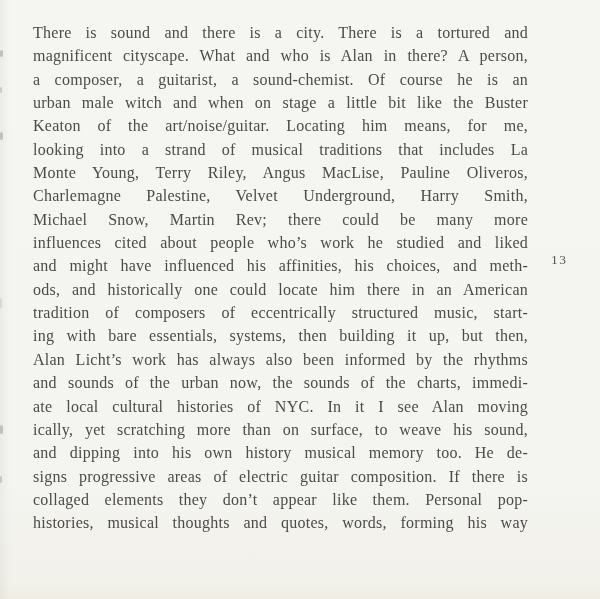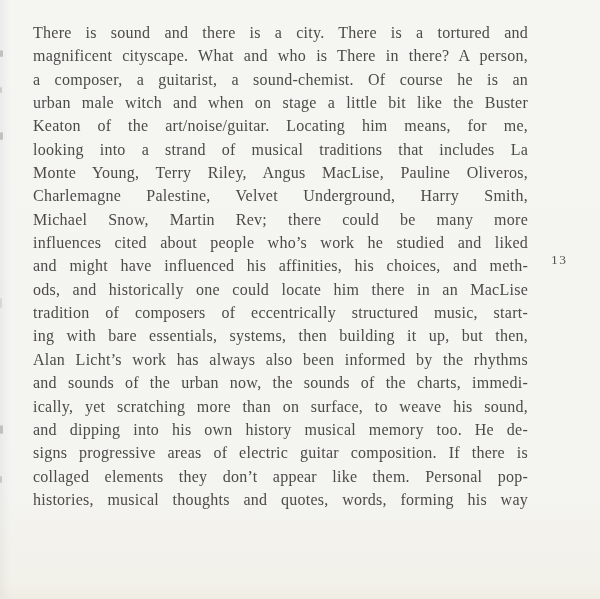--- a/index.html
+++ b/index.html
@@ -68,35 +68,36 @@
   .mark-5 { top: 425px; width: 3px; height: 9px; }
   .mark-6 { top: 476px; width: 2px; height: 7px; opacity: 0.45; }
 </style>
 </head>
 <body>
 
 <div class="page">
 
   <div class="text-block">
     <div class="line">There is sound and there is a city. There is a tortured and</div>
-    <div class="line">magnificent cityscape. What and who is There in there? A person,</div>
+    <div class="line">magnificent cityscape. What and who is Alan in there? A person,</div>
     <div class="line">a composer, a guitarist, a sound-chemist. Of course he is an</div>
     <div class="line">urban male witch and when on stage a little bit like the Buster</div>
     <div class="line">Keaton of the art/noise/guitar. Locating him means, for me,</div>
     <div class="line">looking into a strand of musical traditions that includes La</div>
     <div class="line">Monte Young, Terry Riley, Angus MacLise, Pauline Oliveros,</div>
     <div class="line">Charlemagne Palestine, Velvet Underground, Harry Smith,</div>
     <div class="line">Michael Snow, Martin Rev; there could be many more</div>
     <div class="line">influences cited about people who’s work he studied and liked</div>
     <div class="line">and might have influenced his affinities, his choices, and meth-</div>
-    <div class="line">ods, and historically one could locate him there in an MacLise</div>
+    <div class="line">ods, and historically one could locate him there in an American</div>
     <div class="line">tradition of composers of eccentrically structured music, start-</div>
     <div class="line">ing with bare essentials, systems, then building it up, but then,</div>
     <div class="line">Alan Licht’s work has always also been informed by the rhythms</div>
     <div class="line">and sounds of the urban now, the sounds of the charts, immedi-</div>
+    <div class="line">ate local cultural histories of NYC. In it I see Alan moving</div>
     <div class="line">ically, yet scratching more than on surface, to weave his sound,</div>
     <div class="line">and dipping into his own history musical memory too. He de-</div>
     <div class="line">signs progressive areas of electric guitar composition. If there is</div>
     <div class="line">collaged elements they don’t appear like them. Personal pop-</div>
     <div class="line">histories, musical thoughts and quotes, words, forming his way</div>
   </div>
 
   <div class="folio">13</div>
 
   <span class="scan-mark mark-1"></span>

